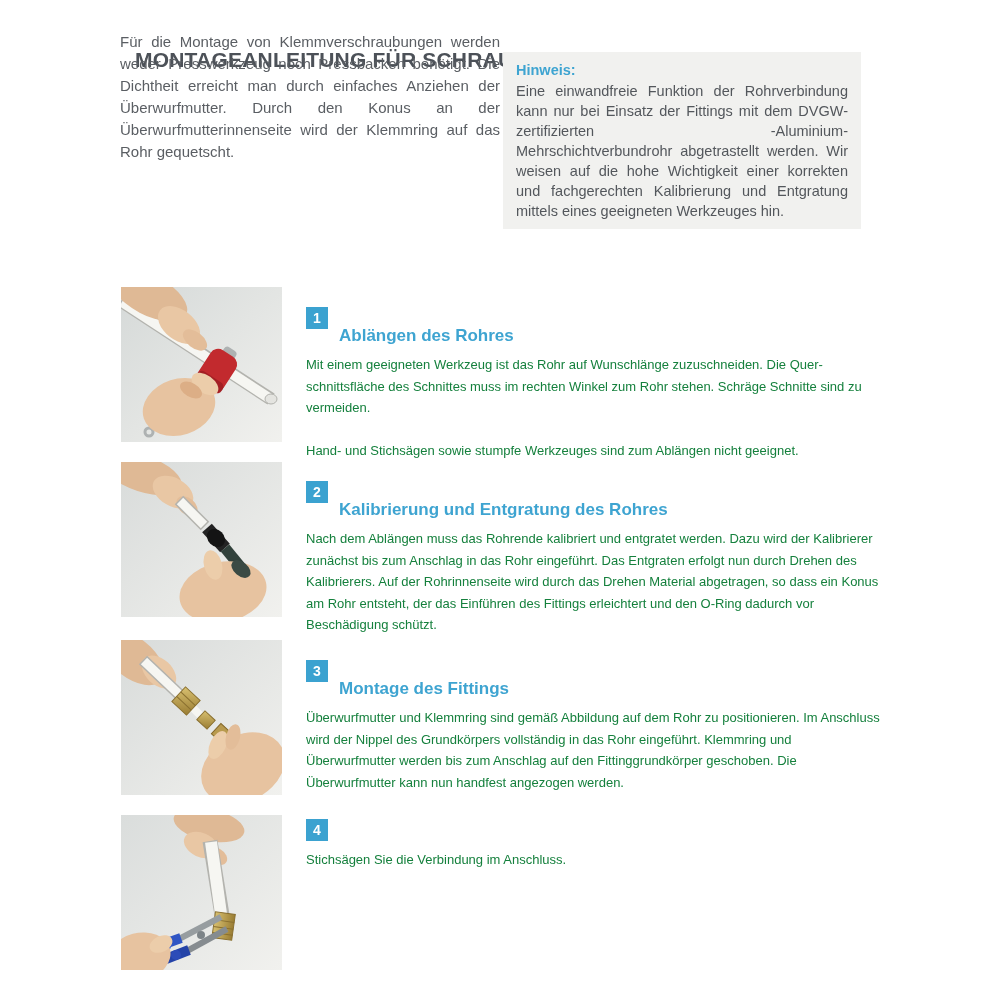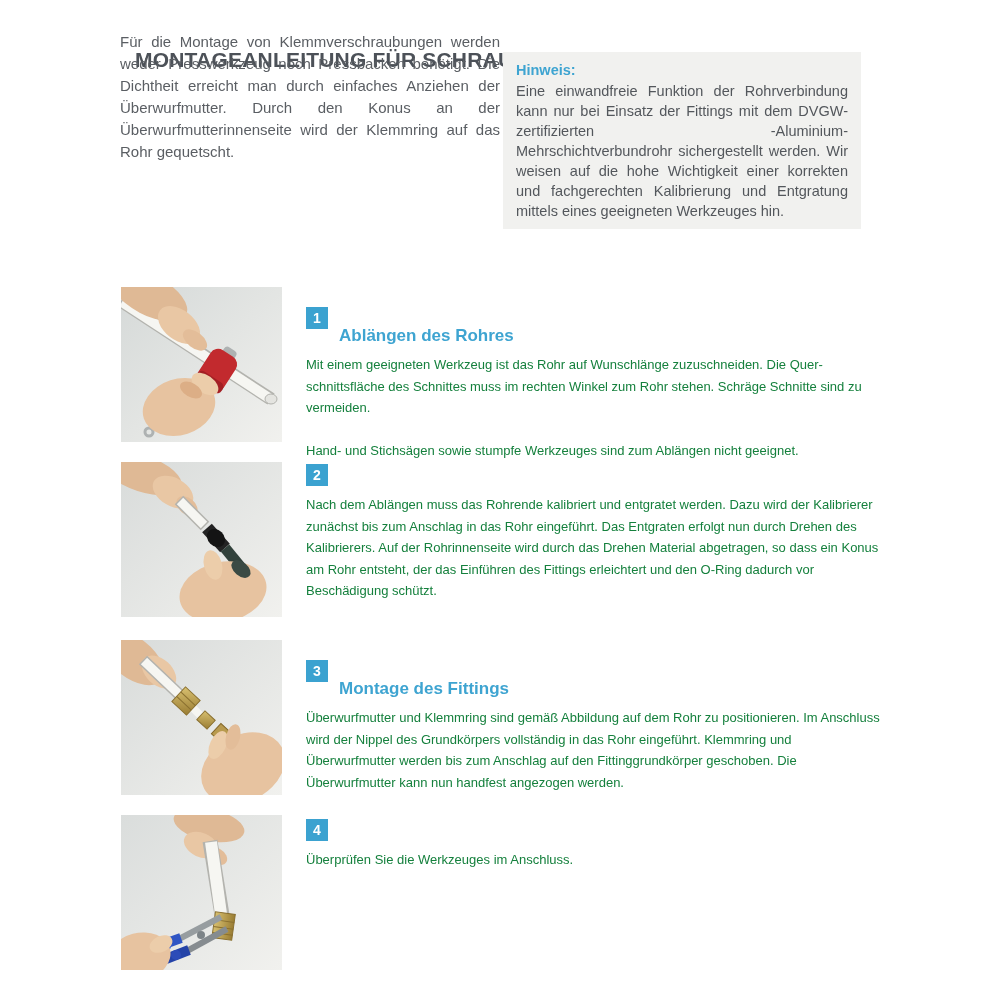--- a/index.html
+++ b/index.html
@@ -49,21 +49,21 @@
 </head>
 <body>
 
 <h1 class="page-title">MONTAGEANLEITUNG FÜR SCHRAUBFITTINGS</h1>
 
 <p class="intro">Für die Montage von Klemmverschraubungen werden we­der Presswerkzeug noch Pressbacken benötigt. Die Dicht­heit erreicht man durch einfaches Anziehen der Überwurf­mutter. Durch den Konus an der Überwurfmutterinnenseite wird der Klemmring auf das Rohr gequetscht.</p>
 
 <div class="hinweis">
   <span class="hinweis-label">Hinweis:</span>
   <span>Eine einwandfreie Funktion der Rohrverbindung kann nur bei Einsatz der Fittings mit dem DVGW-zertifizierten</span>
-  <span class="brand-gap"></span><span>-Aluminium-Mehrschichtverbundrohr sicherge­stellt werden. Wir weisen auf die hohe Wichtigkeit einer korrekten und fachgerechten Kalibrierung und Entgra­tung mittels eines geeigneten Werkzeuges hin.</span>
+  <span class="brand-gap"></span><span>-Aluminium-Mehrschichtverbundrohr abgetra­stellt werden. Wir weisen auf die hohe Wichtigkeit einer korrekten und fachgerechten Kalibrierung und Entgra­tung mittels eines geeigneten Werkzeuges hin.</span>
 </div>
 
 <svg class="photo pos-s1-photo" viewBox="0 0 161 155" aria-hidden="true">
   <defs>
     <linearGradient id="bg1" x1="0" y1="0" x2="1" y2="1">
       <stop offset="0" stop-color="#d5d9d8"></stop>
         <stop offset="1" stop-color="#f1f1ee"></stop>
     </linearGradient>
   </defs>
   <rect width="161" height="155" fill="url(#bg1)"></rect>
@@ -123,20 +123,21 @@
   </g>
   <g>
     <ellipse cx="102" cy="130" rx="44" ry="30" transform="rotate(-12 102 130)" fill="#e7c3a0"></ellipse>
     <ellipse cx="92" cy="103" rx="9" ry="15" transform="rotate(-15 92 103)" fill="#eccdaa"></ellipse>
     <ellipse cx="120" cy="107" rx="11" ry="7" transform="rotate(40 120 107)" fill="#3a4a44"></ellipse>
   </g>
 </svg>
 <div class="step-text pos-s2-text">
   <div class="step-header">
     <div class="step-badge">2</div>
+    <div class="step-title">Kalibrierung und Entgratung des Rohres</div>
   </div>
   <p class="step-para">Nach dem Ablängen muss das Rohrende kalibriert und entgratet werden. Dazu wird der Ka­librierer zunächst bis zum Anschlag in das Rohr eingeführt. Das Entgraten erfolgt nun durch Drehen des Kalibrierers. Auf der Rohrinnenseite wird durch das Drehen Material abgetra­gen, so dass ein Konus am Rohr entsteht, der das Einführen des Fittings erleichtert und den O-Ring dadurch vor Beschädigung schützt.</p>
 </div>
 
 <svg class="photo pos-s3-photo" viewBox="0 0 161 155" aria-hidden="true">
   <defs>
     <linearGradient id="bg3" x1="0" y1="0" x2="1" y2="1">
       <stop offset="0" stop-color="#d8dbda"></stop>
         <stop offset="1" stop-color="#f1f1ee"></stop>
     </linearGradient>
@@ -218,14 +219,14 @@
   </g>
   <g>
     <ellipse cx="18" cy="142" rx="32" ry="24" transform="rotate(-15 18 142)" fill="#e7c3a0"></ellipse>
     <ellipse cx="40" cy="129" rx="12" ry="8" transform="rotate(-25 40 129)" fill="#eccdaa"></ellipse>
   </g>
 </svg>
 <div class="step-text pos-s4-text">
   <div class="step-header">
     <div class="step-badge">4</div>
   </div>
-  <p class="step-para">Überprüfen Sie die Werkzeuges im Anschluss.</p>
+  <p class="step-para">Stichsägen Sie die Verbindung im Anschluss.</p>
 </div>
 
 </body></html>

